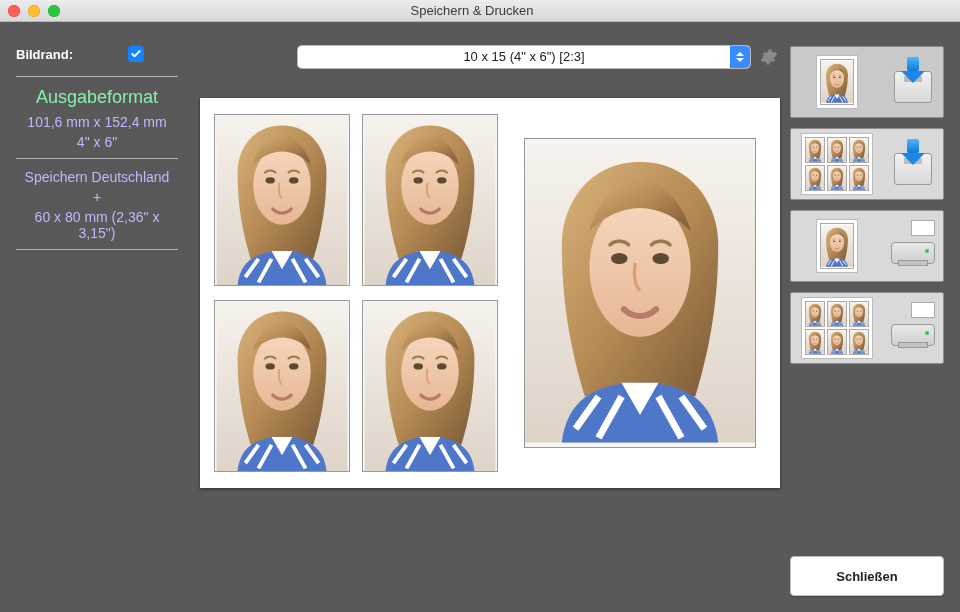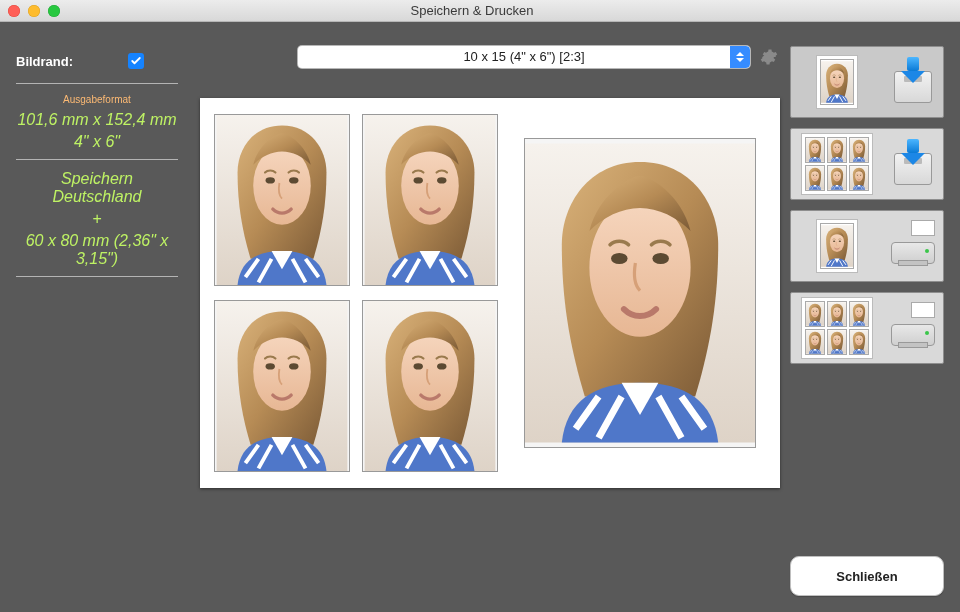--- a/index.html
+++ b/index.html
@@ -26,39 +26,39 @@
   .light.green  { background: #28c840; box-shadow: inset 0 0 0 0.5px #25a73a; }
   .title { position: absolute; left: 0; right: 16px; text-align: center;
            color: #3a3a3a; font-size: 13px; pointer-events: none; }
 
   
   .content {
     display: grid;
     grid-template-columns: 190px 1fr 170px;
     height: calc(100% - 22px);
   }
-  .left  { padding: 24px 12px 12px 16px; margin-top: 7px; }
+  .left  { padding: 24px 12px 12px 16px; }
   .mid   { padding: 24px 10px 0 0; position: relative; }
   .right { padding: 24px 16px 16px 0; display: flex; flex-direction: column; }
 
   
   .row { display: flex; align-items: center; margin-bottom: 14px; }
   .row .lbl { flex: 0 0 112px; font-weight: 600; color: #fff; }
   .checkbox {
     width: 16px; height: 16px; border-radius: 3px;
     background: #1583ff; display: flex; align-items: center; justify-content: center;
   }
   .colorwell {
     width: 28px; height: 18px; background: #000;
     border: 2px solid #fff; box-shadow: 0 0 0 1px #888;
   }
   .section-divider { height: 1px; background: rgba(255,255,255,0.55); margin: 8px 0 10px; }
   .section { text-align: center; }
-  .section .head { font-size: 10px; color: #fdba74; margin-bottom: 6px; }
-  .section .line { font-size: 16px; color: #bef264; margin-bottom: 4px; font-style: italic; }
+  .section .head { font-size: 18px; color: #86efac; margin-bottom: 6px; }
+  .section .line { font-size: 14px; color: #c4b5fd; margin-bottom: 4px; }
 
   
   .topbar { display: flex; align-items: center; gap: 10px; margin-bottom: 30px;
             padding-left: 108px; padding-right: 2px;}
   .select {
     flex: 1; height: 22px; background: #fff; border-radius: 4px;
     position: relative; color: #222; text-align: center; line-height: 22px;
     font-size: 13px; overflow: hidden; box-shadow: 0 0 0 1px #b7b7b7;
   }
   .select .arrows {
@@ -118,21 +118,21 @@
   .printer .paper { position:absolute; left:50%; top:-8px; transform:translateX(-50%);
                     width:24px; height:16px; background:#fff; border:1px solid #aaa;
                     box-shadow:none;}
   .printer .tray { position:absolute; left:50%; bottom:-2px; transform:translateX(-50%);
                    width:30px; height:6px; background:#c3c3c3; border:1px solid #999;}
   .printer .led { position:absolute; right:5px; top:6px; width:4px; height:4px; border-radius:50%; background:#3ac64a;}
 
   
   .closebtn {
     margin-top: auto; height: 40px; background: #fff; border: 1px solid #bfbfbf;
-    border-radius: 9px; color: #222; font-weight: 600; font-size: 13px;
+    border-radius: 4px; color: #222; font-weight: 600; font-size: 13px;
     display: flex; align-items: center; justify-content: center; cursor: pointer;
     box-shadow: 0 1px 1px rgba(0,0,0,0.2);
   }
 </style>
 </head>
 <body>
 
 <div class="titlebar">
   <div class="traffic">
     <div class="light red"></div>

